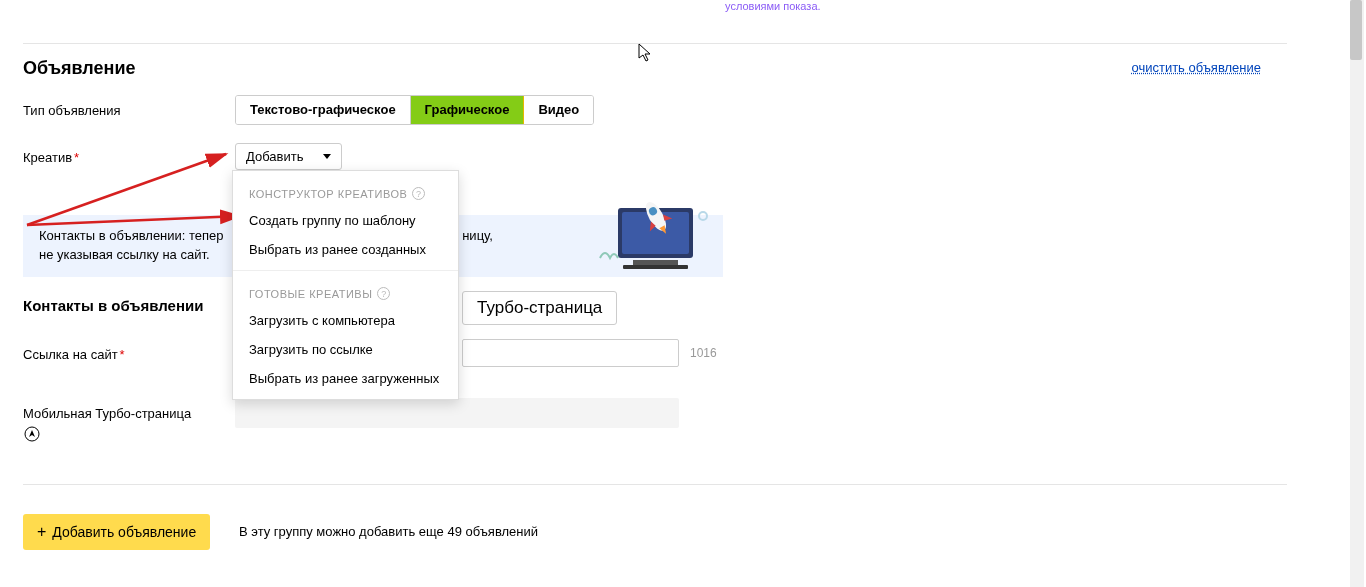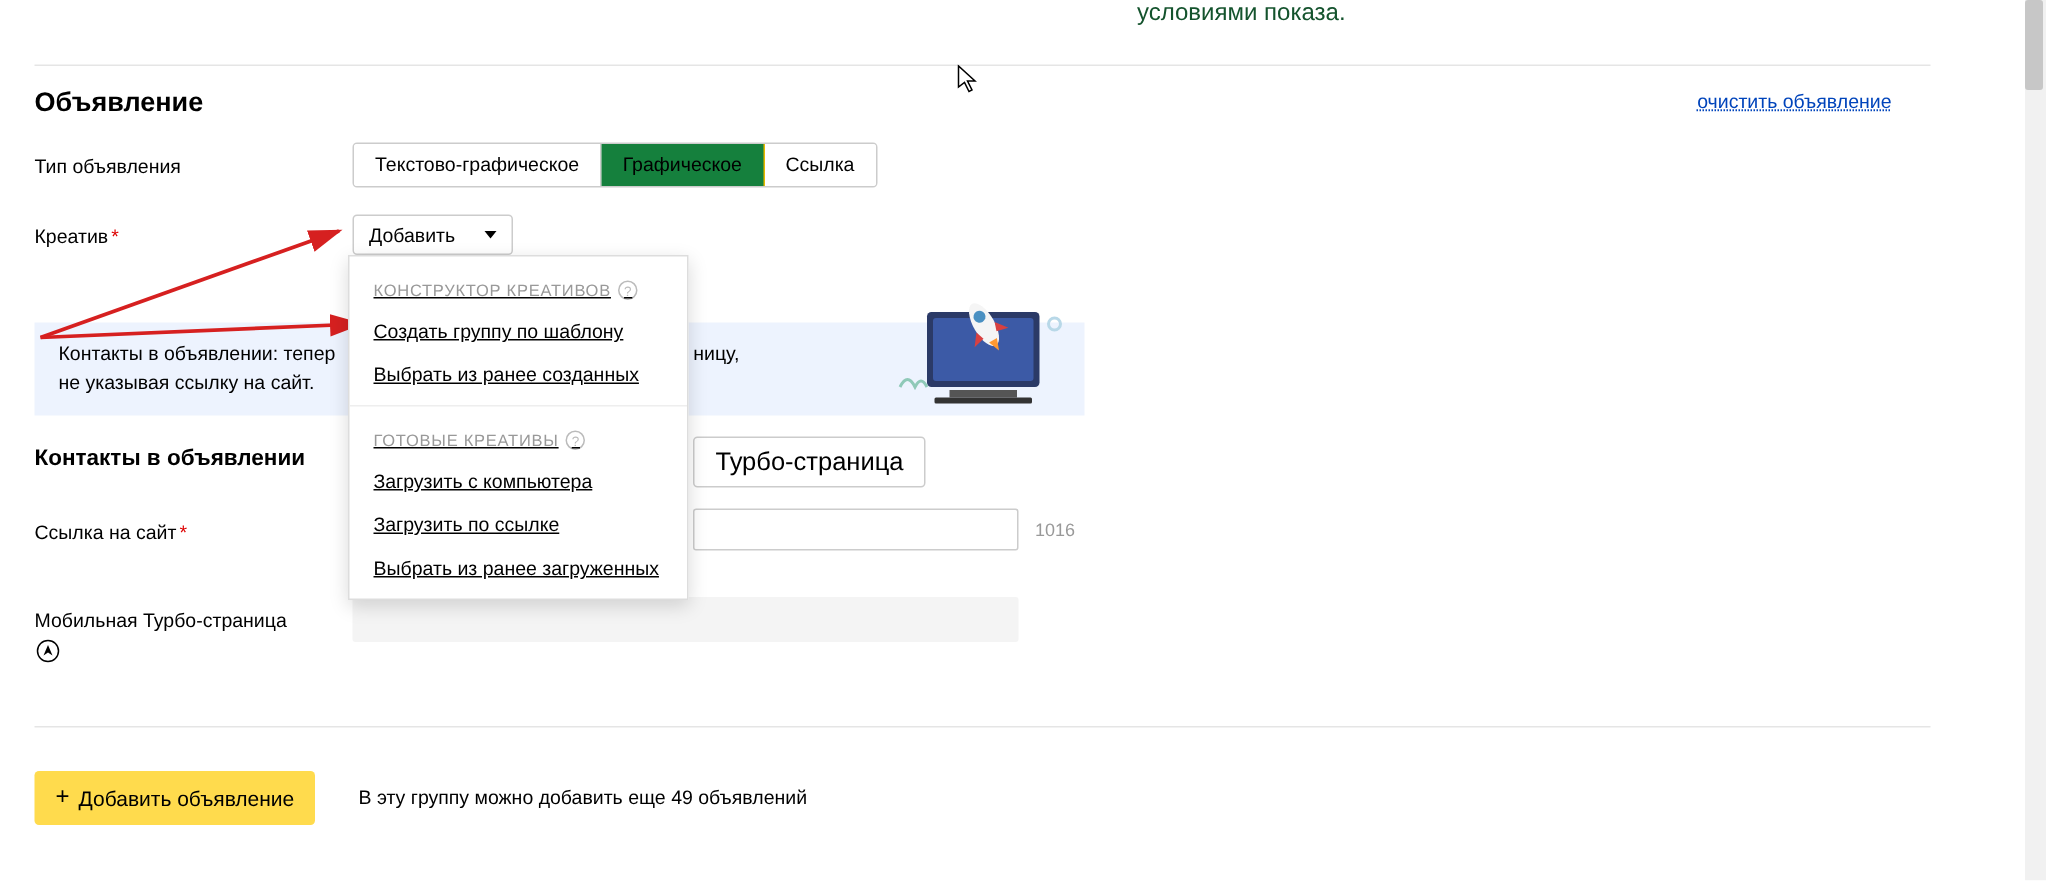--- a/index.html
+++ b/index.html
@@ -8,24 +8,24 @@
       font-size: 13px;
       color: #000;
       background: #fff;
       width: 1366px;
       height: 587px;
       position: relative;
       overflow: hidden;
     }
     .top-info {
       position: absolute;
-      left: 758px;
+      left: 725px;
       top: 0;
-      color: #14532d;
-      font-size: 16px;
+      color: #8b5cf6;
+      font-size: 11px;
     }
     .hr-top {
       position: absolute;
       left: 23px;
       top: 43px;
       width: 1264px;
       height: 1px;
       background: #e5e5e5;
     }
     .hr-bottom {
@@ -70,23 +70,24 @@
       overflow: hidden;
       height: 30px;
     }
     .toggle-opt {
       padding: 0 14px;
       line-height: 28px;
       font-size: 13px;
       background: #fff;
       cursor: pointer;
       border-right: 1px solid #ccc;
+      font-weight: bold;
     }
     .toggle-opt:last-child { border-right: none; }
-    .toggle-opt.active { background: #15803d; border-color: #e6b800; }
+    .toggle-opt.active { background: #84cc16; border-color: #e6b800; }
 
     .add-btn {
       position: absolute;
       left: 235px;
       top: 143px;
       border: 1px solid #ccc;
       border-radius: 3px;
       background: #fff;
       padding: 5px 10px;
       font-size: 13px;
@@ -105,21 +106,20 @@
     .dropdown {
       position: absolute;
       left: 232px;
       top: 170px;
       width: 227px;
       background: #fff;
       border: 1px solid #ddd;
       box-shadow: 0 4px 12px rgba(0,0,0,0.15);
       z-index: 100;
       padding: 6px 0;
-      text-decoration: underline;
     }
     .dd-header {
       font-size: 11px;
       letter-spacing: 0.5px;
       color: #999;
       padding: 10px 16px 6px;
       text-transform: uppercase;
       display: flex;
       align-items: center;
       gap: 5px;
@@ -287,21 +287,21 @@
 
 <div class="hr-top"></div>
 
 <div class="section-title">Объявление</div>
 <a class="clear-link">очистить объявление</a>
 
 <div class="row-label" style="top:103px">Тип объявления</div>
 <div class="toggle-group">
   <div class="toggle-opt">Текстово-графическое</div>
   <div class="toggle-opt active">Графическое</div>
-  <div class="toggle-opt">Ссылка</div>
+  <div class="toggle-opt">Видео</div>
 </div>
 
 <div class="row-label" style="top:150px">
   <span>Креатив</span><span class="req">*</span>
 </div>
 <div class="add-btn">
   <span>Добавить</span>
   <span class="chev-down"></span>
 </div>
 

